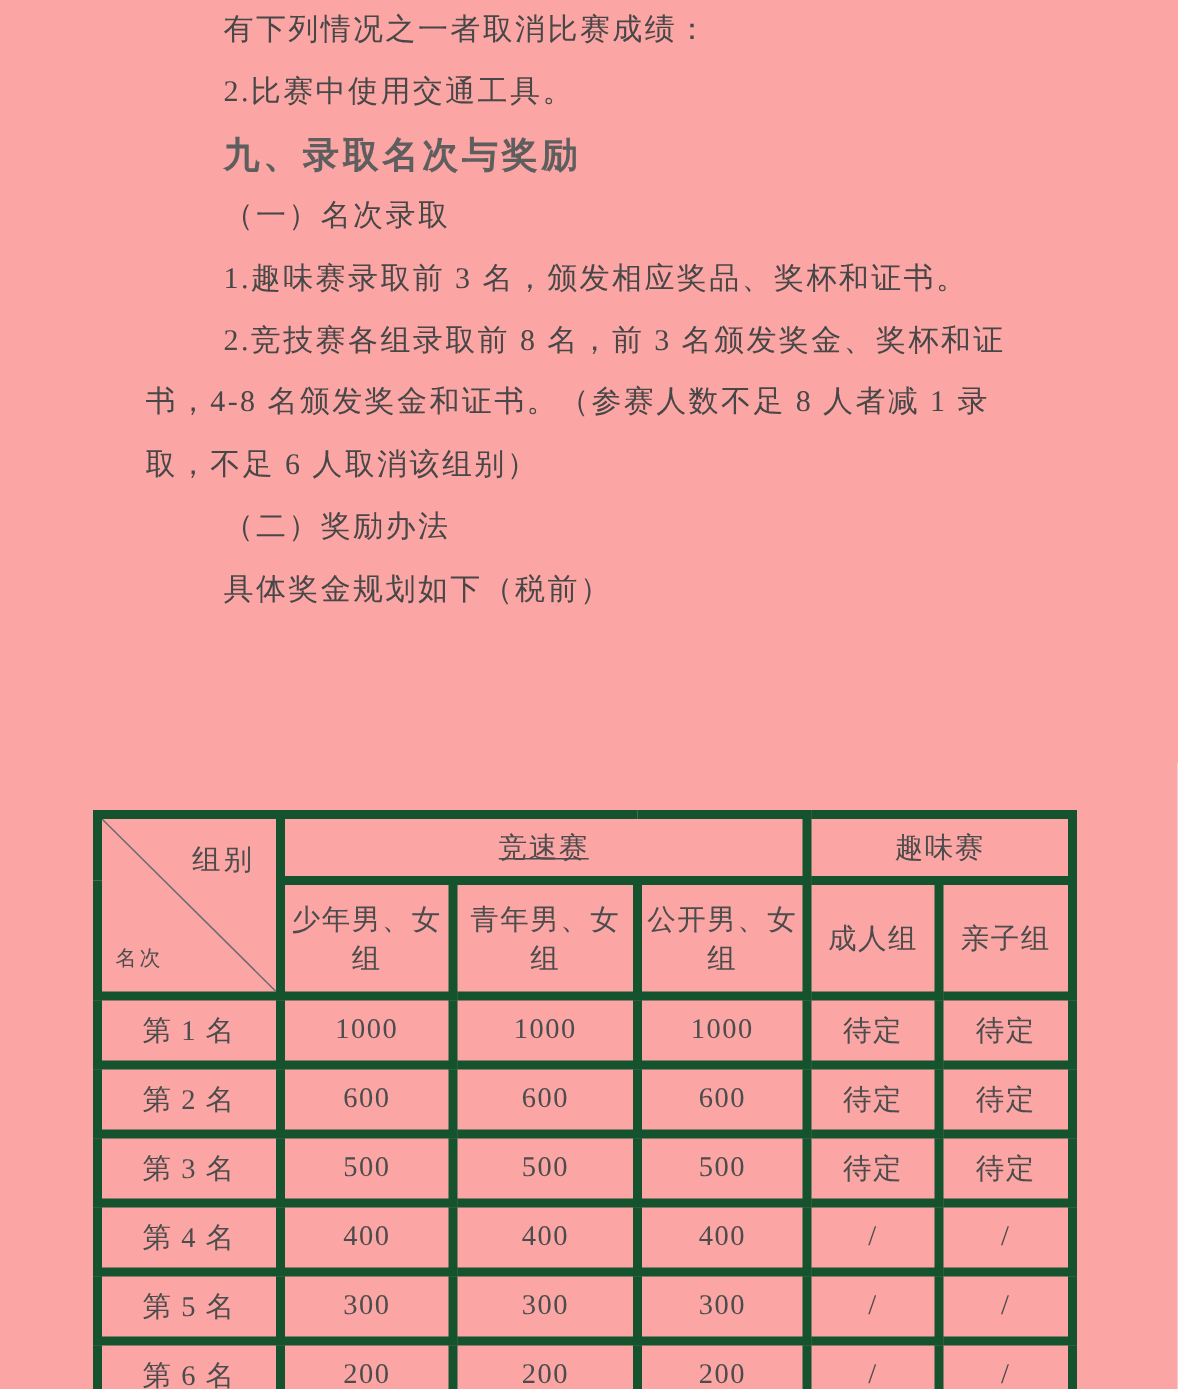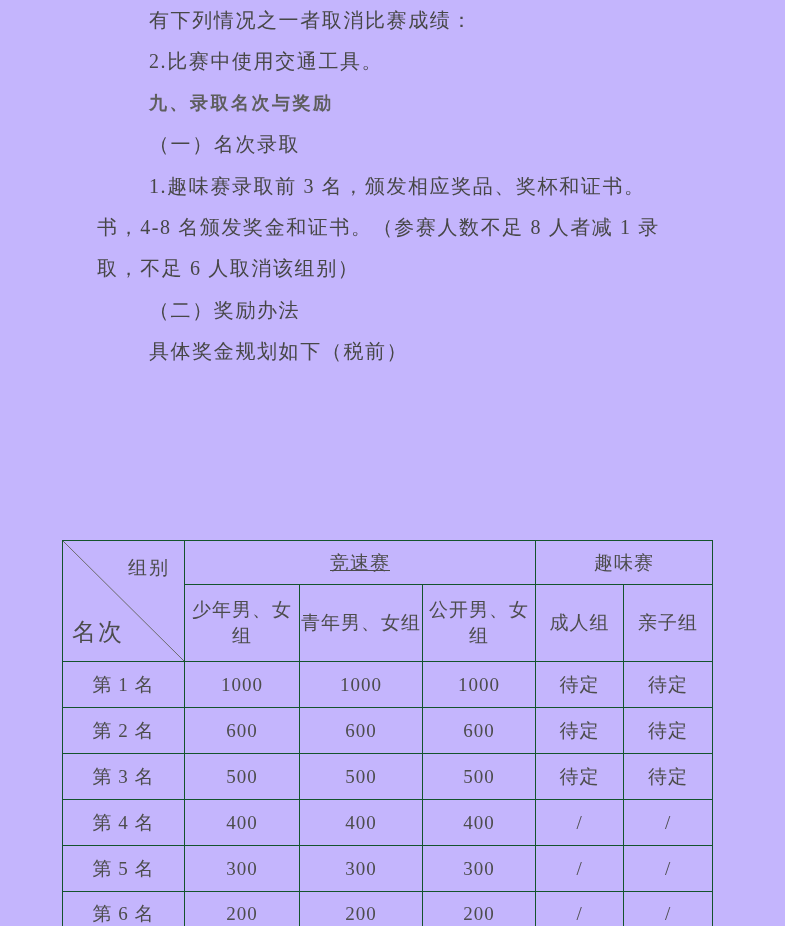--- a/index.html
+++ b/index.html
@@ -4,21 +4,21 @@
 <style>
   html, body {
     margin: 0;
     padding: 0;
     background: #e9e9e9;
   }
   .page {
     position: relative;
     width: 785px;
     height: 926px;
-    background: #c4b5fd;
+    background: #fca5a5;
     overflow: hidden;
     font-family: "Liberation Serif", serif;
     color: #474747;
   }
   
   .text-block {
     position: absolute;
     left: 97px;
     top: 0;
     width: 640px;
@@ -30,33 +30,33 @@
     letter-spacing: 1.6px;
     white-space: nowrap;
     color: #474747;
   }
   .line.indent { padding-left: 52px; }
   .line.heading {
     font-family: "Liberation Sans", sans-serif;
     font-weight: 600;
     color: #5e5e5e;
     letter-spacing: 2.5px;
-    font-size: 18px;
+    font-size: 24px;
   }
   
   table.prize-table {
     position: absolute;
     left: 62px;
     top: 540px;
     width: 650px;
     border-collapse: collapse;
     table-layout: fixed;
   }
   table.prize-table td {
-    border: 1px solid #14532d;
+    border: 6px solid #14532d;
     text-align: center;
     vertical-align: middle;
     font-size: 19px;
     letter-spacing: 1px;
     color: #4c4c4c;
     padding: 0;
     overflow: hidden;
   }
   table.prize-table { border: 1.5px solid #5f5f5f; border-bottom-width: 2px; }
   tr.h1 { height: 44px; }
@@ -74,21 +74,21 @@
   }
   td.corner .corner-top {
     position: absolute;
     right: 14px; top: 14px;
     font-size: 19px;
     letter-spacing: 2px;
   }
   td.corner .corner-bottom {
     position: absolute;
     left: 9px; bottom: 13px;
-    font-size: 24px;
+    font-size: 14px;
     letter-spacing: 2px;
     text-align: center;
   }
   td.group-speed { color: #545454; letter-spacing: 2px; text-decoration: underline; }
   td.group-fun   { color: #8f8f8f; letter-spacing: 2px; }
   td.faded { color: #a1a1a1; }
   td.rank-cell { letter-spacing: 1px; }
   td.num-cell { font-size: 20px; }
   td.slash-cell { font-size: 20px; font-style: normal; }
 </style>
@@ -96,20 +96,21 @@
 <body>
 
 <div class="page">
 
   <div class="text-block">
     <div class="line indent">有下列情况之一者取消比赛成绩：</div>
     <div class="line indent">2.比赛中使用交通工具。</div>
     <div class="line indent heading">九、录取名次与奖励</div>
     <div class="line indent">（一）名次录取</div>
     <div class="line indent">1.趣味赛录取前 3 名，颁发相应奖品、奖杯和证书。</div>
+    <div class="line indent">2.竞技赛各组录取前 8 名，前 3 名颁发奖金、奖杯和证</div>
     <div class="line">书，4-8 名颁发奖金和证书。（参赛人数不足 8 人者减 1 录</div>
     <div class="line">取，不足 6 人取消该组别）</div>
     <div class="line indent">（二）奖励办法</div>
     <div class="line indent">具体奖金规划如下（税前）</div>
   </div>
 
   <table class="prize-table">
     <colgroup>
       <col style="width:122px">
       <col style="width:115px">

